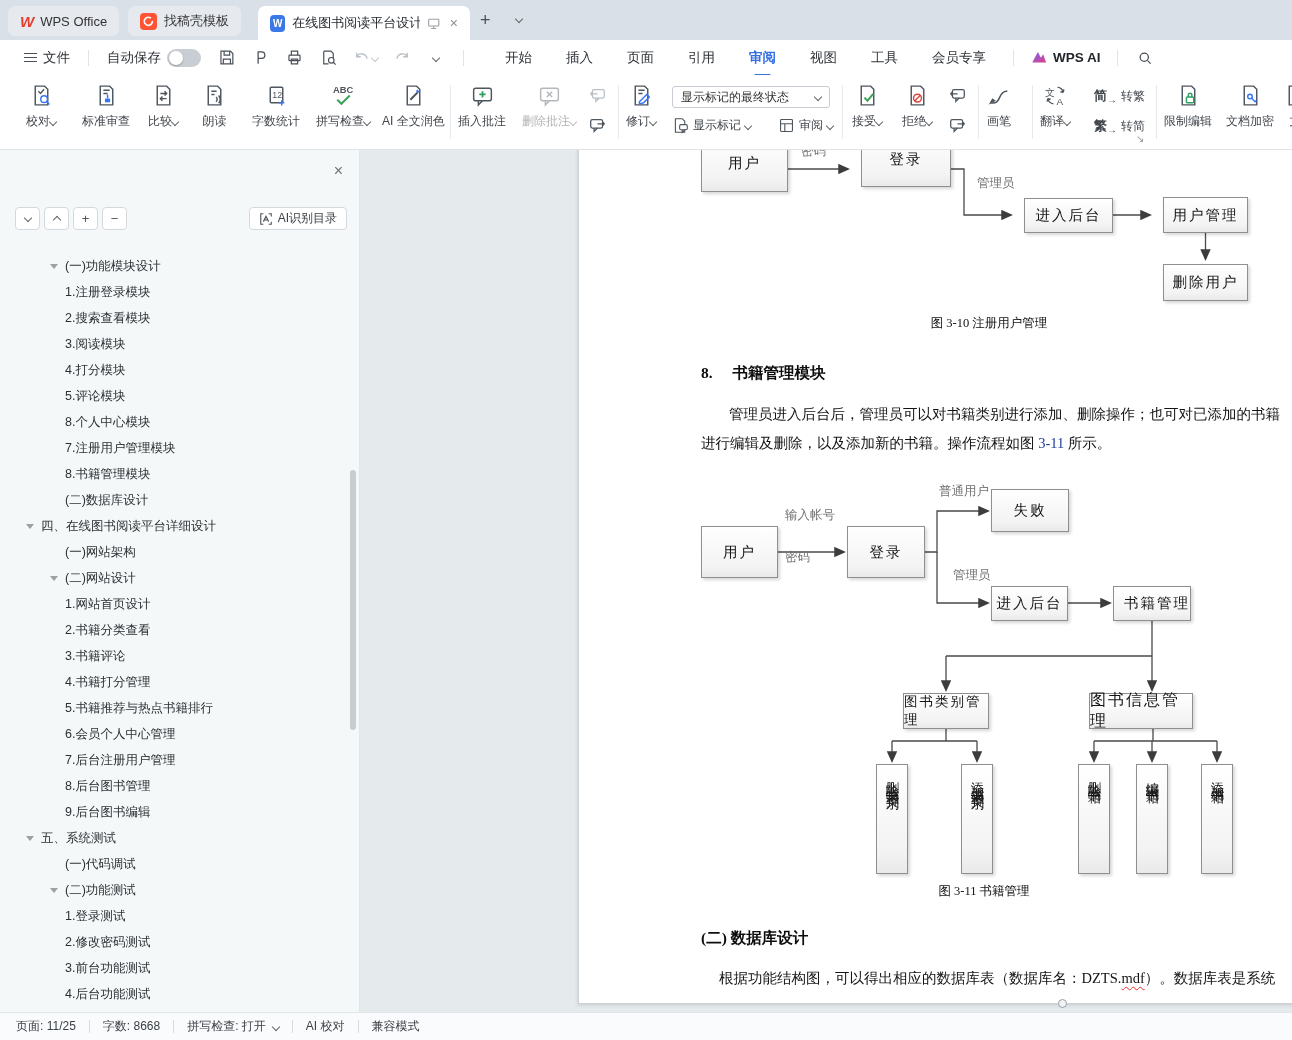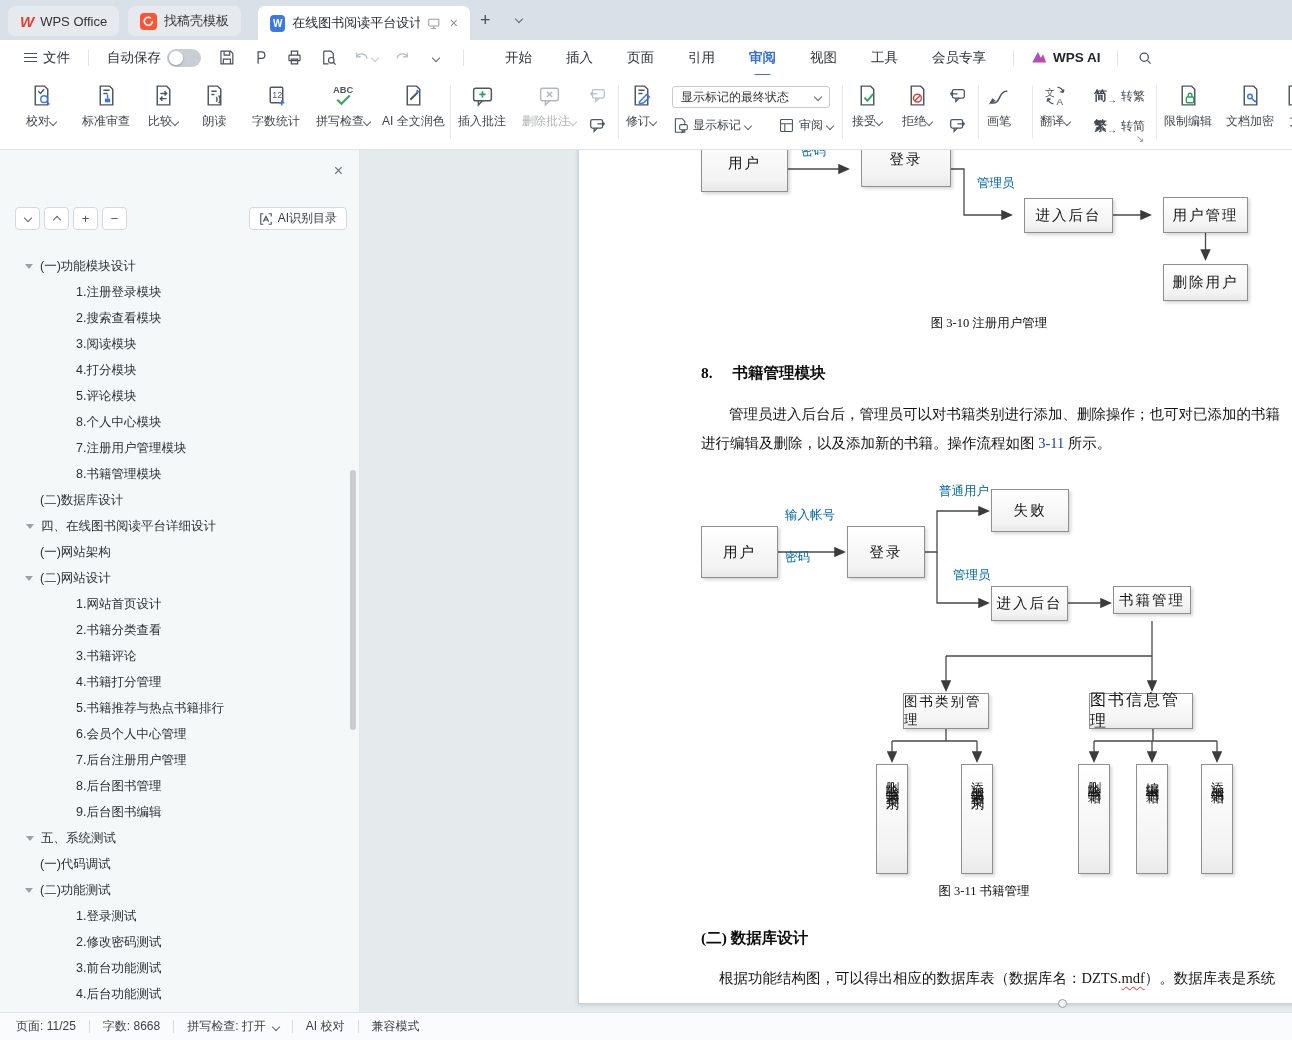--- a/index.html
+++ b/index.html
@@ -65,36 +65,36 @@
   .sb-tab.on::after { content:""; position:absolute; left:2px; right:2px; bottom:0; height:2.5px; background:#3470e4; border-radius:2px;}
   .sb-x { position:absolute; right:16px; top:12px; color:#6d737a; font-size:16px; }
   .sqbtn { position:absolute; top:57px; width:25px; height:23px; background:#fff; border:1px solid #d5d9dd;
     border-radius:4px; display:flex; align-items:center; justify-content:center; color:#555; font-size:13px; }
   .aibtn { position:absolute; right:12px; top:57px; height:23px; background:#fff; border:1px solid #d5d9dd;
     border-radius:4px; display:flex; align-items:center; gap:5px; padding:0 9px; font-size:12px; color:#3c4248;}
   .trow { position:absolute; height:26px; display:flex; align-items:center; font-size:12.5px; color:#2c3034;
     white-space:nowrap; }
   .caret { width:0; height:0; border-top:5px solid #9aa0a6; border-left:4px solid transparent;
     border-right:4px solid transparent; margin-right:7px; margin-top:1px; }
-  .trow.lv0 { left:26px; } .trow.lv1 { left:25px;text-align:right; } .trow.lv2 { left:76px; }
+  .trow.lv0 { left:26px; } .trow.lv1 { left:50px;text-align:right; } .trow.lv2 { left:65px; }
   .trow.noc { padding-left:15px; }
   .sb-scroll { position:absolute; left:350px; top:320px; width:6px; height:260px; border-radius:3px; background:#c9cdd0; }
 
   
   #docarea { position:absolute; left:360px; top:150px; width:932px; height:862px; background:#e5eaed; overflow:hidden; }
   #page { position:absolute; left:218px; top:-20px; width:760px; height:874px; background:#fff;
     border:1px solid #cdd1d5; box-shadow:0 1px 4px rgba(0,0,0,.14);
     font-family:"Liberation Serif","DejaVu Serif",serif; color:#151515; }
   .pagedot { position:absolute; left:698px; top:849px; width:9px; height:9px; border-radius:50%;
     background:#f2f3f4; border:1px solid #9aa0a6; }
   .fcbox { position:absolute; background:linear-gradient(180deg,#ffffff 0%,#f3f3f3 80%,#e9e9e9 100%);
     border:1px solid #8f8f8f; box-shadow:2px 2px 3px rgba(0,0,0,.16); display:flex; align-items:center;
     justify-content:center; font-size:14.5px; letter-spacing:2px; }
   .fcv { writing-mode:vertical-rl; letter-spacing:3px; font-size:13.5px; padding-top:6px; justify-content:flex-start;}
-  .fclabel { position:absolute; font-size:12.5px; color:#0369a1; white-space:nowrap; }
+  .fclabel { position:absolute; font-size:12.5px; color:#737373; white-space:nowrap; }
   .fccap { position:absolute; font-size:12.5px; color:#111; text-align:center; width:220px; }
   .dhead { position:absolute; font-weight:bold; font-size:15.5px; color:#0d0d0d; }
   .dline { position:absolute; font-size:14.5px; color:#141414; white-space:nowrap; }
   .ref { color:#21409a; }
   .wavy { text-decoration:underline; text-decoration-style:wavy; text-decoration-color:#e0342b;
     text-decoration-thickness:1px; text-underline-offset:3px; }
   svg.conn { position:absolute; overflow:visible; }
 
   
   #statusbar { position:absolute; left:0; top:1012px; width:1292px; height:28px; background:#fafbfc;
@@ -655,21 +655,21 @@
           <span>登录</span>
         </div>
       <div class="fclabel" style="left:360px; top:352px;"><span>普通用户</span></div>
       <div class="fcbox" style="left:412px; top:358px; width:78px; height:43px;">
           <span>失败</span>
         </div>
       <div class="fclabel" style="left:374px; top:436px;"><span>管理员</span></div>
       <div class="fcbox" style="left:412px; top:455px; width:77px; height:35px;">
           <span>进入后台</span>
         </div>
-      <div class="fcbox" style="left:534px; top:455px; width:78px; height:28px;">
+      <div class="fcbox" style="left:534px; top:455px; width:78px; height:35px;justify-content:flex-end;">
           <span>书籍管理</span>
         </div>
       <div class="fcbox" style="left:324px; top:562px; width:86px; height:36px; font-size:13.5px;">
           <span>图书类别管理</span>
         </div>
       <div class="fcbox" style="left:510px; top:562px; width:104px; height:36px; font-size:16px;">
           <span>图书信息管理</span>
         </div>
       <div class="fcbox fcv" style="left:297px; top:633px; width:32px; height:110px;">
           <span>删除书籍类别</span>

